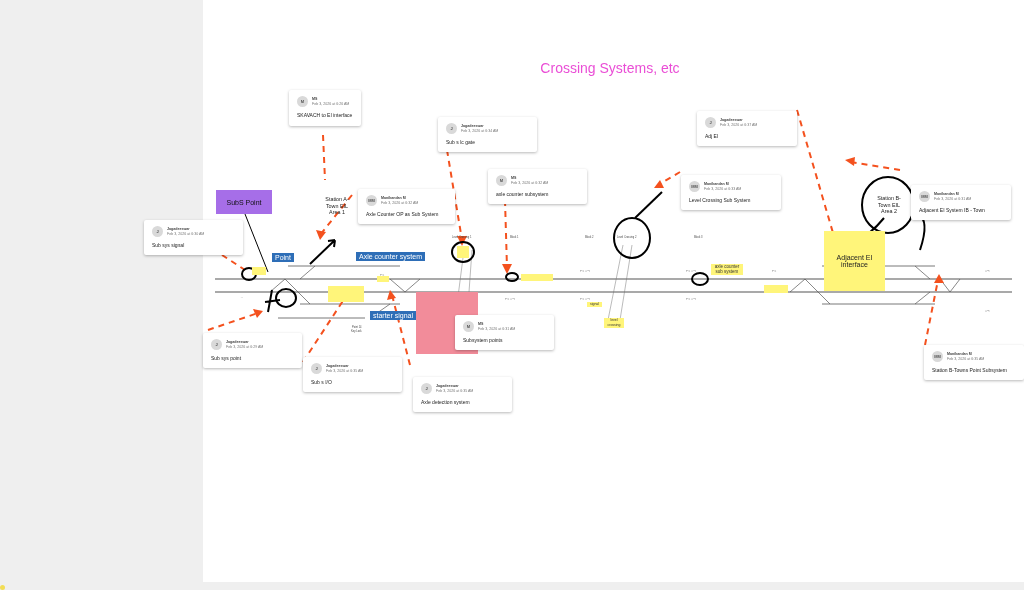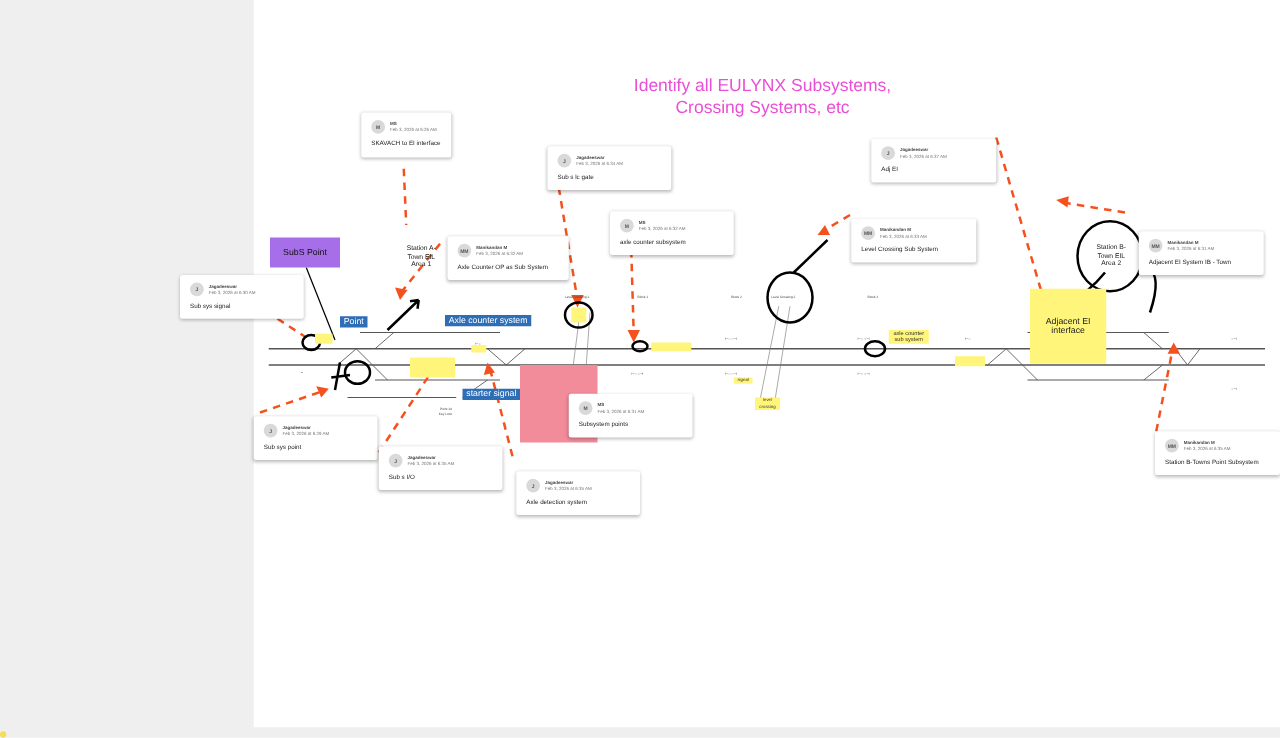--- a/index.html
+++ b/index.html
@@ -108,21 +108,20 @@
       <text x="580" y="300">⊢○ ○⊣</text>
     <text x="686" y="272">⊢○ ○⊣</text>
       <text x="686" y="300">⊢○ ○⊣</text>
     <text x="772" y="272">⊢○</text>
       <text x="985" y="272">○⊣</text>
       <text x="985" y="312">○⊣</text>
   </g>
 </svg>
 
 <div class="title">
-  <div>Identify all EULYNX Subsystems,</div>
   <div>Crossing Systems, etc</div>
 </div>
 
 <div class="sticky" style="left:216px;top:190px;width:56px;height:24px;background:#a66ee8;color:#111;font-size:7px;display:flex;align-items:center;justify-content:center;">
   <span>SubS Point</span>
 </div>
 <div class="sticky" style="left:824px;top:231px;width:61px;height:60px;font-size:7px;display:flex;align-items:center;justify-content:center;text-align:center;color:#222;">
   <span>Adjacent EI interface</span>
 </div>
 <div class="sticky" style="left:416px;top:292px;width:62px;height:62px;background:#f28c9a;"></div>

